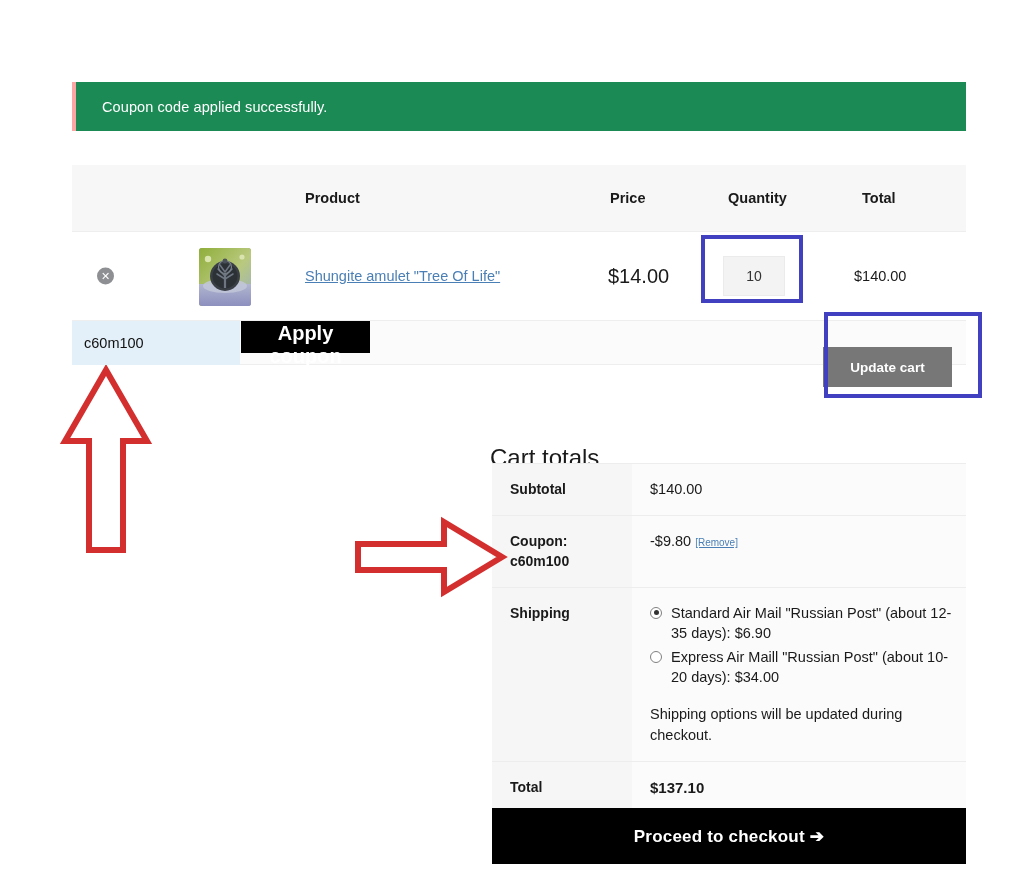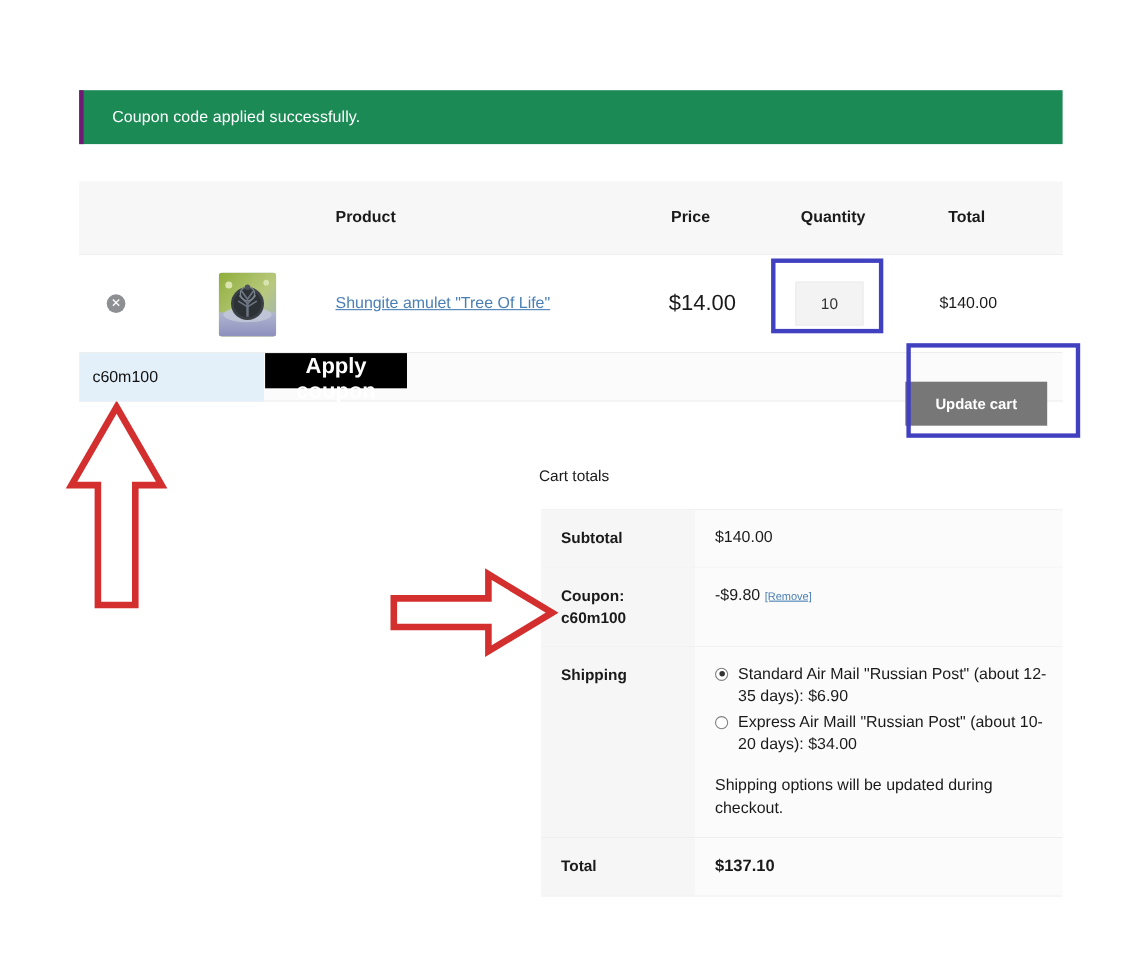--- a/index.html
+++ b/index.html
@@ -19,21 +19,21 @@
   }
 
   
   #notice {
     position: absolute;
     left: 72px;
     top: 82px;
     width: 894px;
     height: 49px;
     background: #1c8a55;
-    border-left: 4px solid #701a75;
+    border-left: 4px solid #fca5a5;
     display: flex;
     align-items: center;
   }
   #notice .notice-text {
     color: #ffffff;
     font-size: 14.5px;
     padding-left: 26px;
     letter-spacing: .1px;
   }
 
@@ -196,22 +196,22 @@
     border: 4px solid #4040c0;
     pointer-events: none;
   }
   #hl-qty    { left: 701px;  top: 235px; width: 102px; height: 68px; }
   #hl-update { left: 824px;  top: 312px; width: 158px; height: 86px; }
 
   
   #cart-totals-title {
     position: absolute;
     left: 490px;
-    top: 424px;
-    font-size: 14px;
+    top: 444px;
+    font-size: 24px;
     color: #1a1a1a;
     font-weight: normal;
   }
   #totals-table {
     position: absolute;
     left: 492px;
     top: 463px;
     width: 474px;
     border-top: 1px solid #ededed;
   }
@@ -404,20 +404,24 @@
         <div class="ship-note">Shipping options will be updated during checkout.</div>
       </div>
     </div>
 
     <div class="tot-row total-row">
       <div class="tot-label">Total</div>
       <div class="tot-value">$137.10</div>
     </div>
   </div>
 
+  <button id="checkout-btn">
+    <span>Proceed to checkout</span>
+    <span>➔</span>
+  </button>
 
   <svg class="annot-arrow" id="arrow-up" viewBox="0 0 92 192" xmlns="http://www.w3.org/2000/svg">
     <path d="M46 5 L87 76 L63 76 L63 185 L29 185 L29 76 L5 76 Z" fill="none" stroke="#d32f2f" stroke-width="6" stroke-linejoin="miter"></path>
   </svg>
 
   <svg class="annot-arrow" id="arrow-right" viewBox="0 0 156 82" xmlns="http://www.w3.org/2000/svg">
     <path d="M6 28 L92 28 L92 6 L150 41 L92 76 L92 54 L6 54 Z" fill="none" stroke="#d32f2f" stroke-width="6" stroke-linejoin="miter"></path>
   </svg>
 
 </div>

